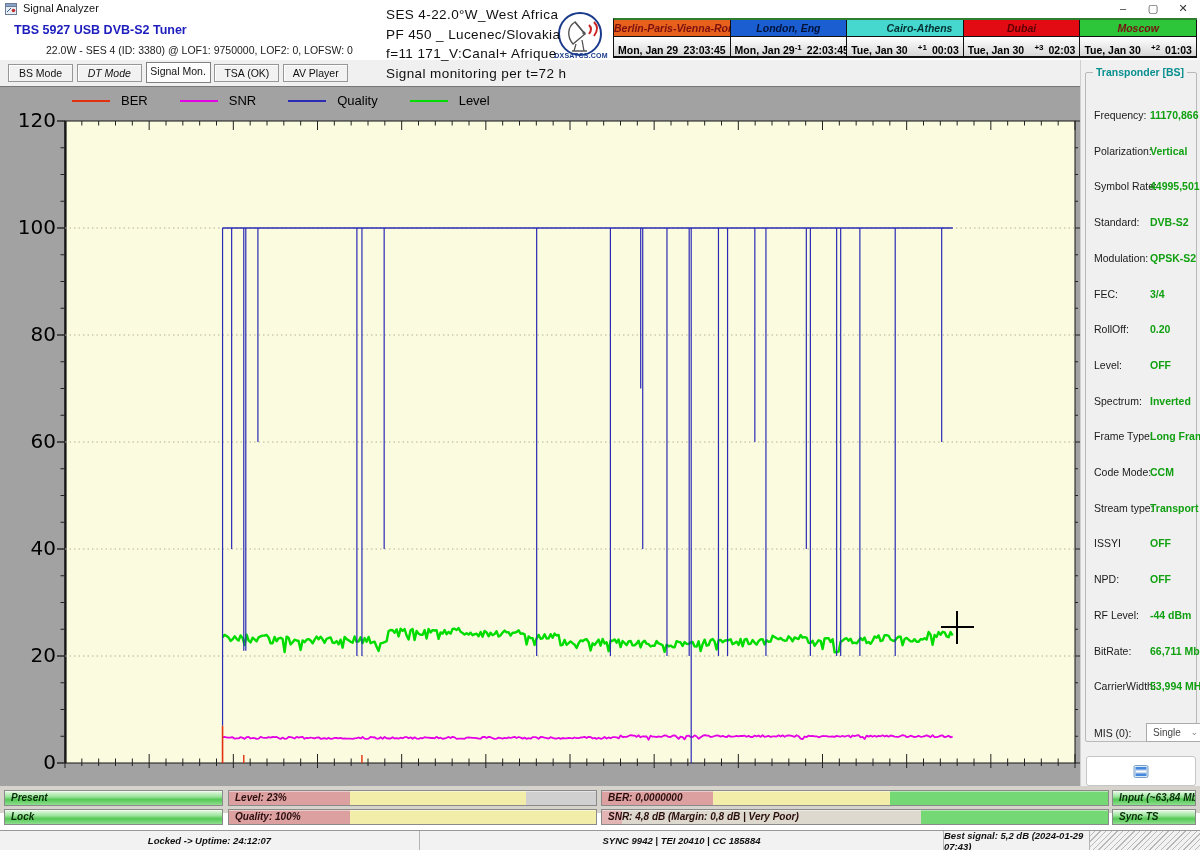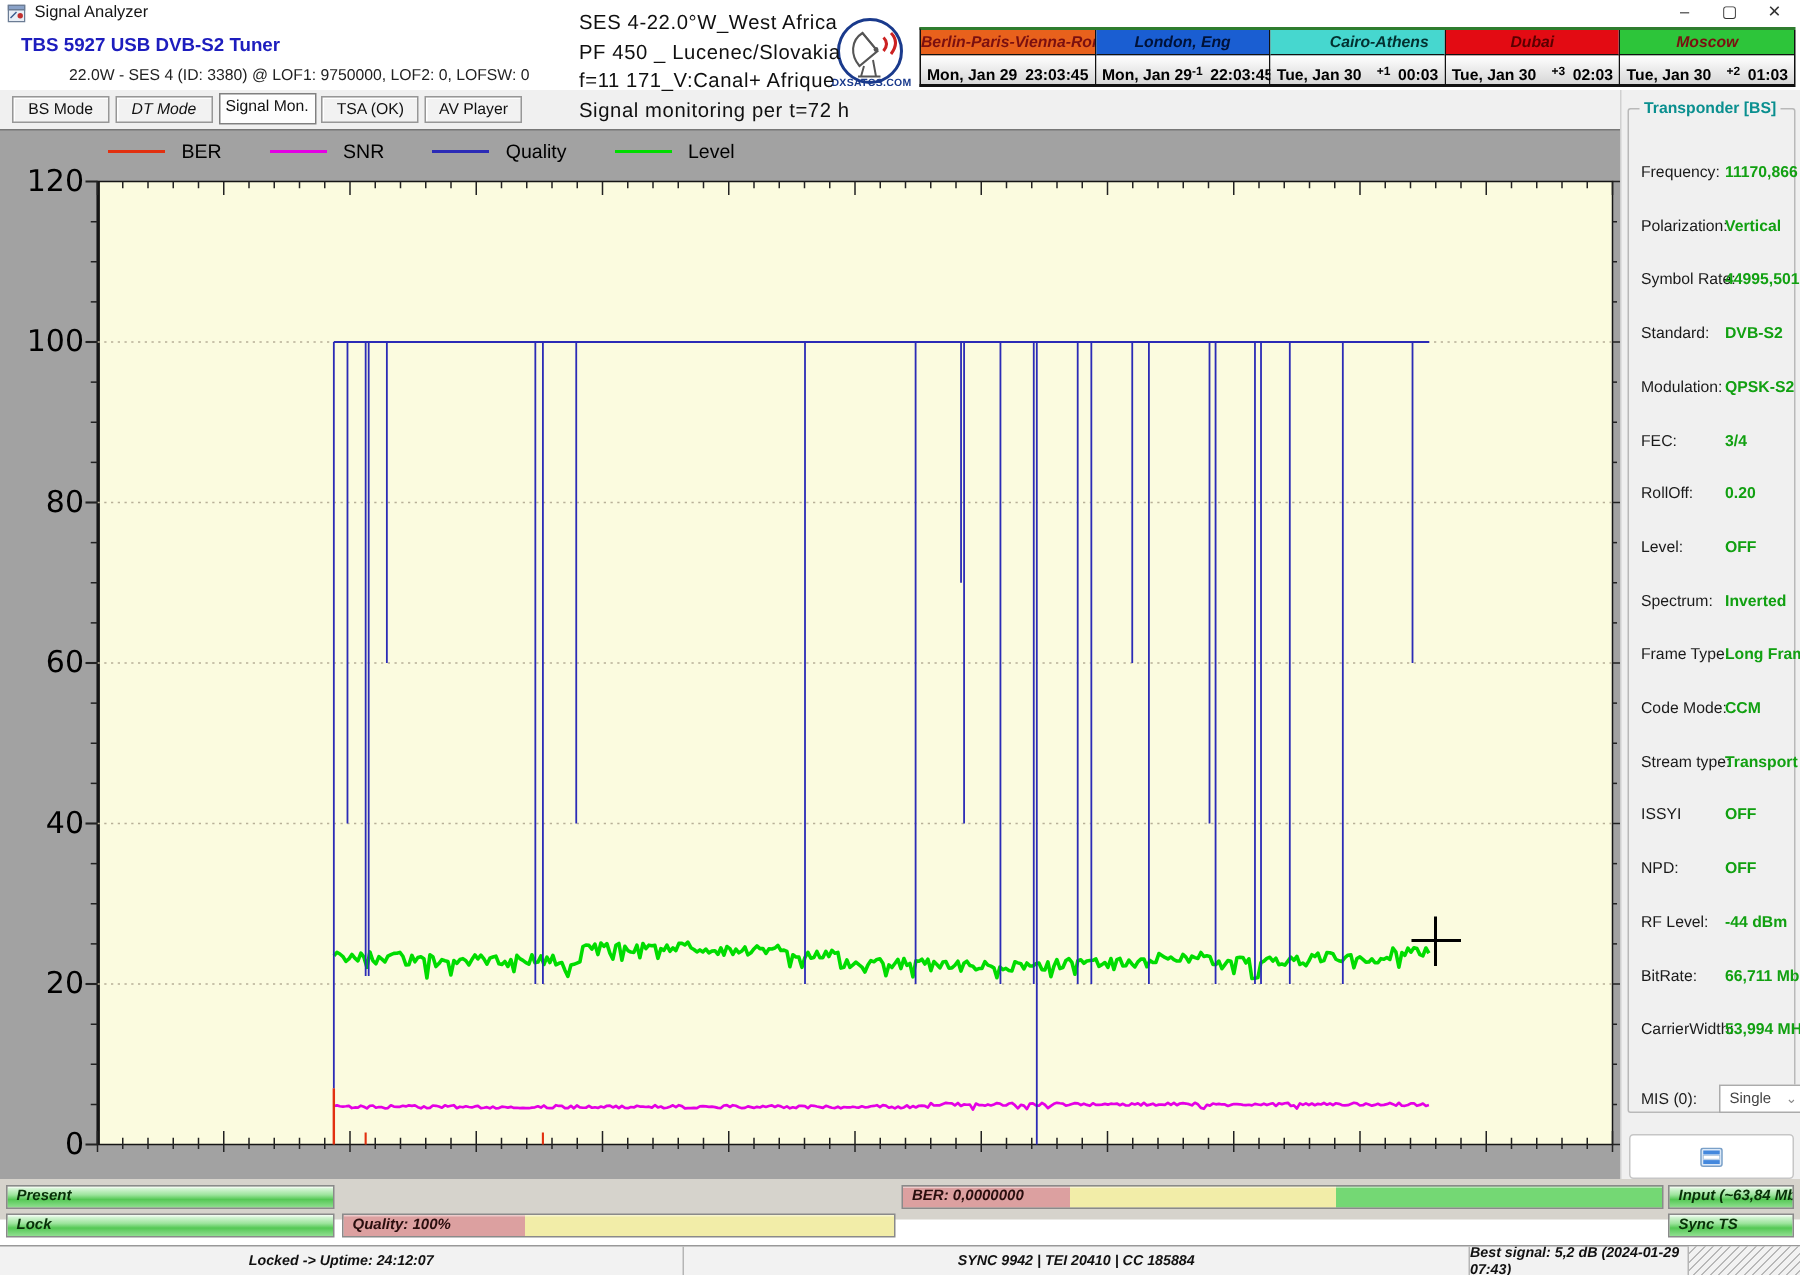--- a/index.html
+++ b/index.html
@@ -67,21 +67,21 @@
           color:#2a0e0e;white-space:nowrap;overflow:hidden;box-shadow:inset 0 1px 0 rgba(255,255,255,.45);}
   .green-box{background:linear-gradient(180deg,#e9fae9 0%,#9ce49c 40%,#55c855 62%,#90df90 100%);color:#083008;}
   .row1{top:4px;} .row2{top:23px;}
   .pos-box1{left:4px;width:219px;} .pos-bar1{left:228px;width:369px;}
   .pos-bar2{left:601px;width:508px;} .pos-box2{left:1112px;width:84px;}
   
   .statusbar{position:absolute;left:0;top:830px;width:1200px;height:20px;background:#f2f2f2;
              border-top:1px solid #999;display:flex;align-items:center;box-sizing:border-box;}
   .sb-cell{height:100%;display:flex;align-items:center;justify-content:center;
            font-size:9.5px;font-weight:bold;font-style:italic;color:#101010;border-right:1px solid #b5b5b5;box-sizing:border-box;}
-  .sb-cell.c1{width:456px;} .sb-cell.c2{width:524px;} .sb-cell.c3{width:146px;}
+  .sb-cell.c1{width:420px;} .sb-cell.c2{width:524px;} .sb-cell.c3{width:146px;}
   .sb-grip{flex:1;height:100%;background:repeating-linear-gradient(135deg,#f2f2f2 0 3px,#b8b8b8 3px 4px);}
 </style>
 </head>
 <body>
 
 <div class="titlebar">
   <svg class="app-icon" viewBox="0 0 12 12">
     <rect x="0.5" y="0.5" width="11" height="11" fill="#e8eef6" stroke="#6b7c94"></rect>
     <rect x="0.5" y="0.5" width="11" height="3" fill="#8aa2c8" stroke="#6b7c94"></rect>
     <circle cx="8.5" cy="7.5" r="1.8" fill="#c23030"></circle>
@@ -500,25 +500,27 @@
       <rect x="1" y="0.5" width="14" height="12" rx="1.5" fill="#dce9f8" stroke="#7aa0c8"></rect>
       <rect x="2.5" y="2" width="11" height="2.6" fill="#4488dd"></rect>
       <rect x="2.5" y="5.2" width="11" height="2.6" fill="#ffffff" stroke="#9ab8d8" stroke-width="0.5"></rect>
       <rect x="2.5" y="8.4" width="11" height="2.6" fill="#4488dd"></rect>
     </svg>
   </div>
 </div>
 
 <div class="progress-area">
   <div class="p-item green-box row1 pos-box1">Present</div>
+  <div class="p-item row1 pos-bar1" id="bar-level" style="background: linear-gradient(90deg, rgb(220, 160, 160) 0%, rgb(220, 160, 160) 33%, rgb(242, 237, 168) 33%, rgb(242, 237, 168) 81%, rgb(208, 208, 208) 81%, rgb(208, 208, 208) 100%);">Level: 23%</div>
   <div class="p-item row1 pos-bar2" id="bar-ber" style="background: linear-gradient(90deg, rgb(220, 160, 160) 0%, rgb(220, 160, 160) 22%, rgb(242, 237, 168) 22%, rgb(242, 237, 168) 57%, rgb(116, 216, 116) 57%, rgb(116, 216, 116) 100%);">BER: 0,0000000</div>
   <div class="p-item green-box row1 pos-box2">Input (~63,84 Mbps)</div>
 
   <div class="p-item green-box row2 pos-box1">Lock</div>
   <div class="p-item row2 pos-bar1" id="bar-quality" style="background: linear-gradient(90deg, rgb(220, 160, 160) 0%, rgb(220, 160, 160) 33%, rgb(242, 237, 168) 33%, rgb(242, 237, 168) 100%);">Quality: 100%</div>
+  <div class="p-item row2 pos-bar2" id="bar-snr" style="background: linear-gradient(90deg, rgb(226, 180, 180) 0%, rgb(226, 180, 180) 4%, rgb(221, 217, 206) 4%, rgb(221, 217, 206) 63%, rgb(116, 216, 116) 63%, rgb(116, 216, 116) 100%);">SNR: 4,8 dB (Margin: 0,8 dB | Very Poor)</div>
   <div class="p-item green-box row2 pos-box2">Sync TS</div>
 </div>
 
 <div class="statusbar">
   <div class="sb-cell c1">Locked -&gt; Uptime: 24:12:07</div>
   <div class="sb-cell c2">SYNC 9942 | TEI 20410 | CC 185884</div>
   <div class="sb-cell c3">Best signal: 5,2 dB (2024-01-29 07:43)</div>
   <div class="sb-grip"></div>
 </div>
 

